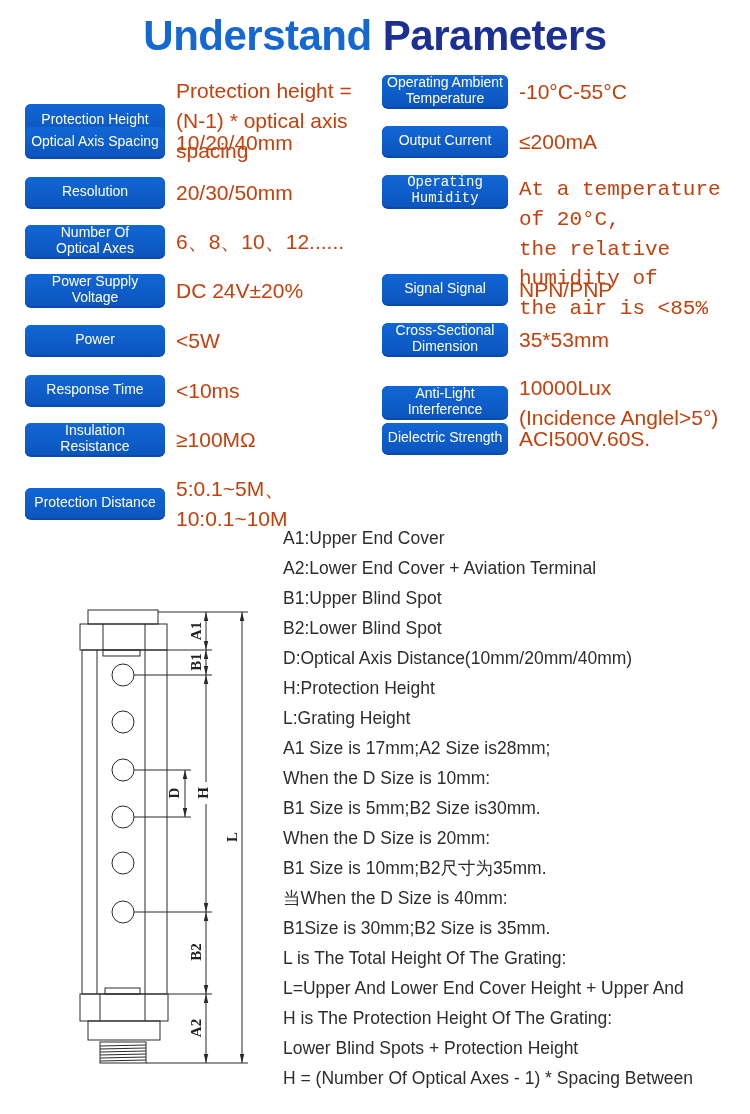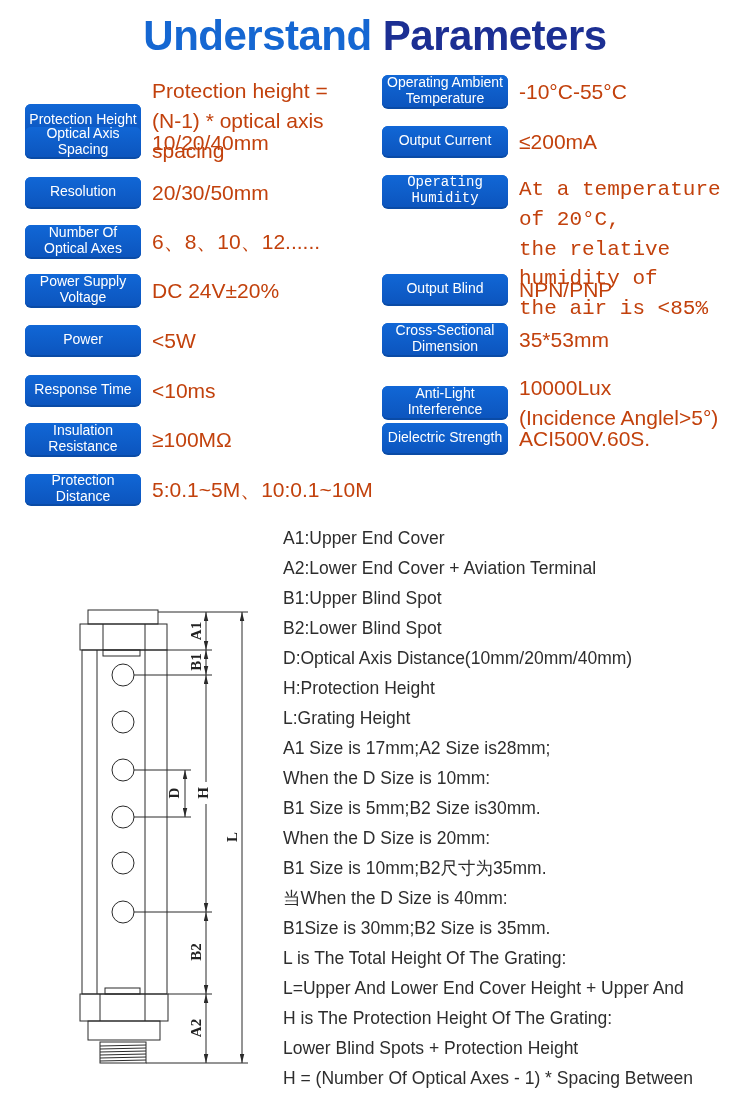--- a/index.html
+++ b/index.html
@@ -26,21 +26,21 @@
   .prow{position:absolute;left:0;display:flex;align-items:center;}
   .prow.vtop{align-items:flex-start;font-family:Liberation Mono, monospace;}
 
   .pbtn{flex:0 0 auto;display:flex;align-items:center;justify-content:center;
     background:linear-gradient(180deg,#1167d6,#0c55be);
     background-color:var(--blue);
     border-bottom:2px solid var(--blue-dark);
     border-radius:6px;color:#fff;text-align:center;
     font-size:14px;line-height:1.12;white-space:pre-line;
     height:32px;padding:2px 3px;}
-  .col-left .pbtn{width:116px;}
+  .col-left .pbtn{width:140px;}
   .col-right .pbtn{width:126px;}
   .pbtn.tall{height:34px;}
 
   .pval{margin-left:11px;color:#c2410c;font-size:21px;line-height:1.42;
     white-space:pre-line;}
 
   .notes{position:absolute;left:283px;top:523px;width:460px;
     color:var(--ink);font-size:17.5px;line-height:30px;}
   .notes .nline{height:30px;white-space:nowrap;}
 
@@ -112,21 +112,21 @@
       <div class="pval">≤200mA</div>
     </div>
     <div class="prow vtop" style="top:175px">
       <div class="pbtn tall">Operating
 Humidity</div>
       <div class="pval">At a temperature of 20°C,
 the relative humidity of
 the air is &lt;85%</div>
     </div>
     <div class="prow" style="top:274px">
-      <div class="pbtn">Output Blind</div>
+      <div class="pbtn">Signal Signal</div>
       <div class="pval">NPN/PNP</div>
     </div>
     <div class="prow" style="top:323px">
       <div class="pbtn tall">Cross-Sectional
 Dimension</div>
       <div class="pval">35*53mm</div>
     </div>
     <div class="prow" style="top:373px">
       <div class="pbtn tall">Anti-Light
 Interference</div>

